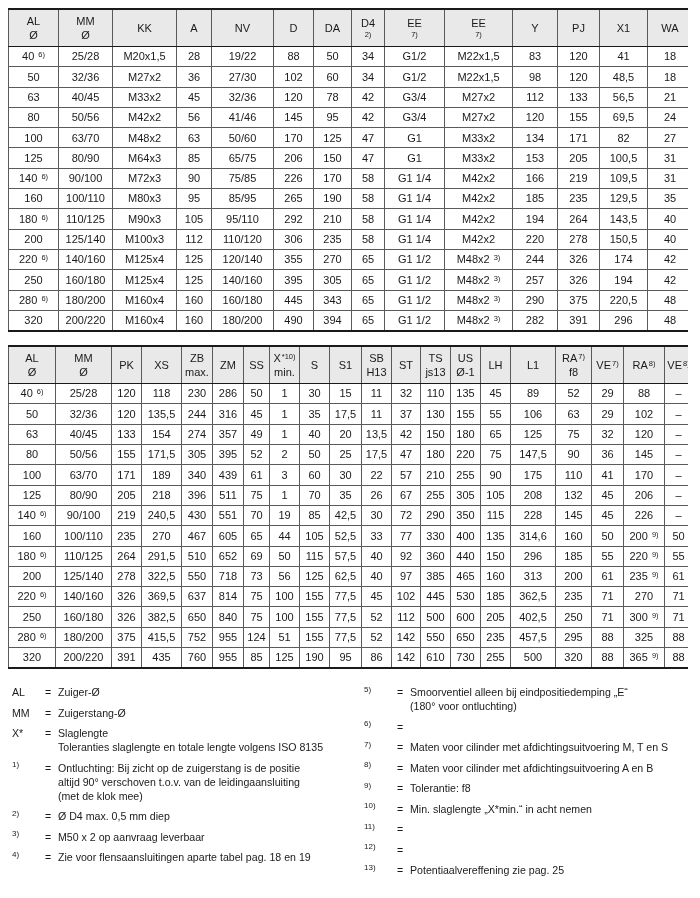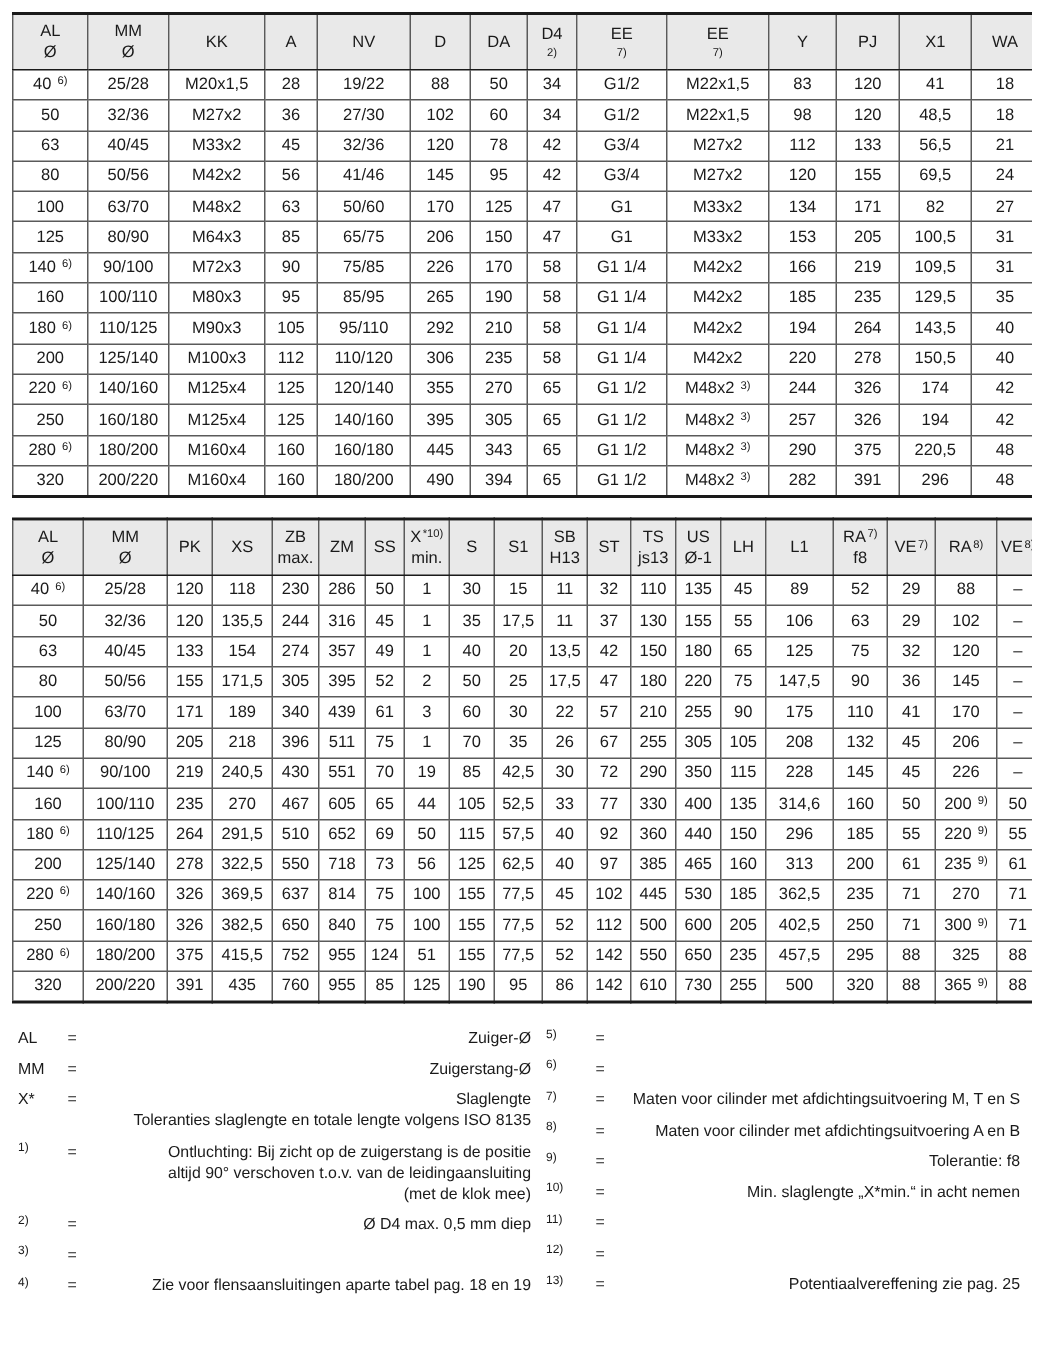--- a/index.html
+++ b/index.html
@@ -38,21 +38,21 @@
     display:flex; margin-top:17px; padding-left:4px;
     font-size:10.6px; line-height:1.32;
   }
   .fn-col { box-sizing:border-box; }
   .fn-col.left  { width:352px; padding-right:10px; }
   .fn-col.right { flex:1; }
   .fn-item { display:flex; margin-bottom:6.5px; }
   .fn-term { flex:none; width:33px; }
   .fn-term.sup { font-size:8px; position:relative; top:-1.5px; }
   .fn-eq { flex:none; width:13px; }
-  .fn-text { flex:1; white-space:pre-line;text-align:right; }
+  .fn-text { flex:1; white-space:pre-line; }
 </style>
 </head>
 <body>
 
 <div class="page">
   <table class="dim" id="t1">
       <colgroup>
         <col style="width: 50px;">
         <col style="width: 54px;">
         <col style="width: 64px;">
@@ -778,31 +778,34 @@
 (met de klok mee)</span>
         </div>
         <div class="fn-item">
           <span class="fn-term sup">2)</span>
           <span class="fn-eq">=</span>
           <span class="fn-text">Ø D4 max. 0,5 mm diep</span>
         </div>
         <div class="fn-item">
           <span class="fn-term sup">3)</span>
           <span class="fn-eq">=</span>
+          <span class="fn-text">M50 x 2 op aanvraag leverbaar</span>
         </div>
         <div class="fn-item">
           <span class="fn-term sup">4)</span>
           <span class="fn-eq">=</span>
           <span class="fn-text">Zie voor flensaansluitingen aparte tabel pag. 18 en 19</span>
         </div>
       </div>
     <div class="fn-col right" id="fnR">
         <div class="fn-item">
           <span class="fn-term sup">5)</span>
           <span class="fn-eq">=</span>
+          <span class="fn-text">Smoorventiel alleen bij eindpositiedemping „E“
+(180° voor ontluchting)</span>
         </div>
         <div class="fn-item">
           <span class="fn-term sup">6)</span>
           <span class="fn-eq">=</span>
         </div>
         <div class="fn-item">
           <span class="fn-term sup">7)</span>
           <span class="fn-eq">=</span>
           <span class="fn-text">Maten voor cilinder met afdichtingsuitvoering M, T en S</span>
         </div>

